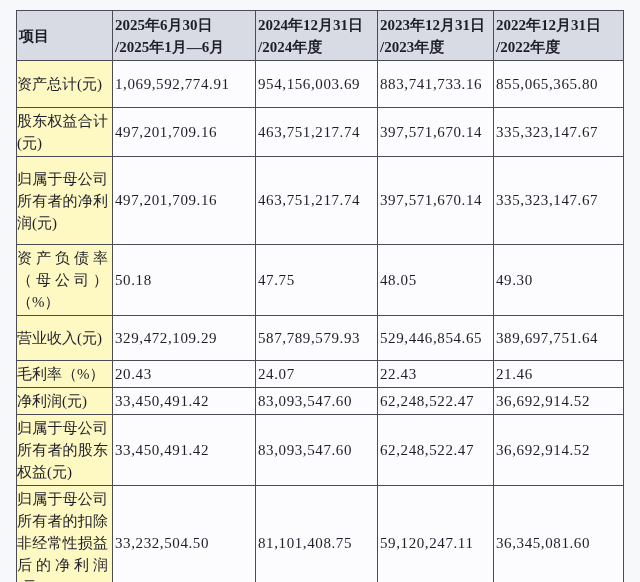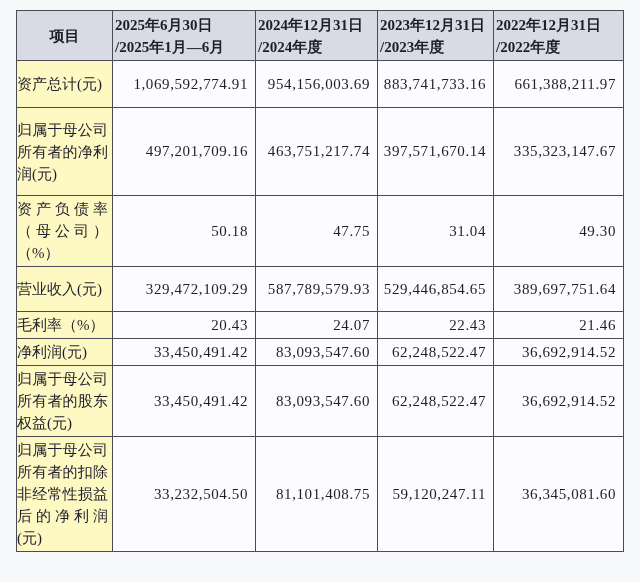--- a/index.html
+++ b/index.html
@@ -43,70 +43,76 @@
   th.label-cell {
     background: #fef9c3;
     text-align: justify;
     text-justify: inter-character;
     line-height: 22px;
     padding: 2px 4px 2px 0;
   }
   
   td.num-cell {
     background: #fcfcfe;
-    text-align: right;
     padding: 2px 7px 2px 2px;
     letter-spacing: 0.6px;
   }
 </style>
 </head>
 <body>
 
 <div class="page">
   <table class="fin">
     <colgroup>
       <col style="width:96px">
       <col style="width:143px">
       <col style="width:122px">
       <col style="width:116px">
       <col style="width:130px">
     </colgroup>
     <thead>
       <tr class="header-row" style="height:50px">
-        <th class="label-cell" style="text-align:center">项目</th>
+        <th class="label-cell" style="text-align:left">项目</th>
         <th>2025年6月30日
 /2025年1月—6月</th>
         <th>2024年12月31日
 /2024年度</th>
         <th>2023年12月31日
 /2023年度</th>
         <th>2022年12月31日
 /2022年度</th>
       </tr>
     </thead>
     <tbody>
       <tr style="height:47px">
         <th class="label-cell">资产总计(元)</th>
         <td class="num-cell">1,069,592,774.91</td>
         <td class="num-cell">954,156,003.69</td>
         <td class="num-cell">883,741,733.16</td>
-        <td class="num-cell">661,388,211.97</td>
+        <td class="num-cell">855,065,365.80</td>
+      </tr>
+      <tr style="height:44px">
+        <th class="label-cell">股东权益合计(元)</th>
+        <td class="num-cell">497,201,709.16</td>
+        <td class="num-cell">463,751,217.74</td>
+        <td class="num-cell">397,571,670.14</td>
+        <td class="num-cell">335,323,147.67</td>
       </tr>
       <tr style="height:88px">
         <th class="label-cell">归属于母公司所有者的净利润(元)</th>
         <td class="num-cell">497,201,709.16</td>
         <td class="num-cell">463,751,217.74</td>
         <td class="num-cell">397,571,670.14</td>
         <td class="num-cell">335,323,147.67</td>
       </tr>
       <tr style="height:66px">
         <th class="label-cell">资产负债率（母公司）（%）</th>
         <td class="num-cell">50.18</td>
         <td class="num-cell">47.75</td>
-        <td class="num-cell">31.04</td>
+        <td class="num-cell">48.05</td>
         <td class="num-cell">49.30</td>
       </tr>
       <tr style="height:45px">
         <th class="label-cell">营业收入(元)</th>
         <td class="num-cell">329,472,109.29</td>
         <td class="num-cell">587,789,579.93</td>
         <td class="num-cell">529,446,854.65</td>
         <td class="num-cell">389,697,751.64</td>
       </tr>
       <tr style="height:23px">

